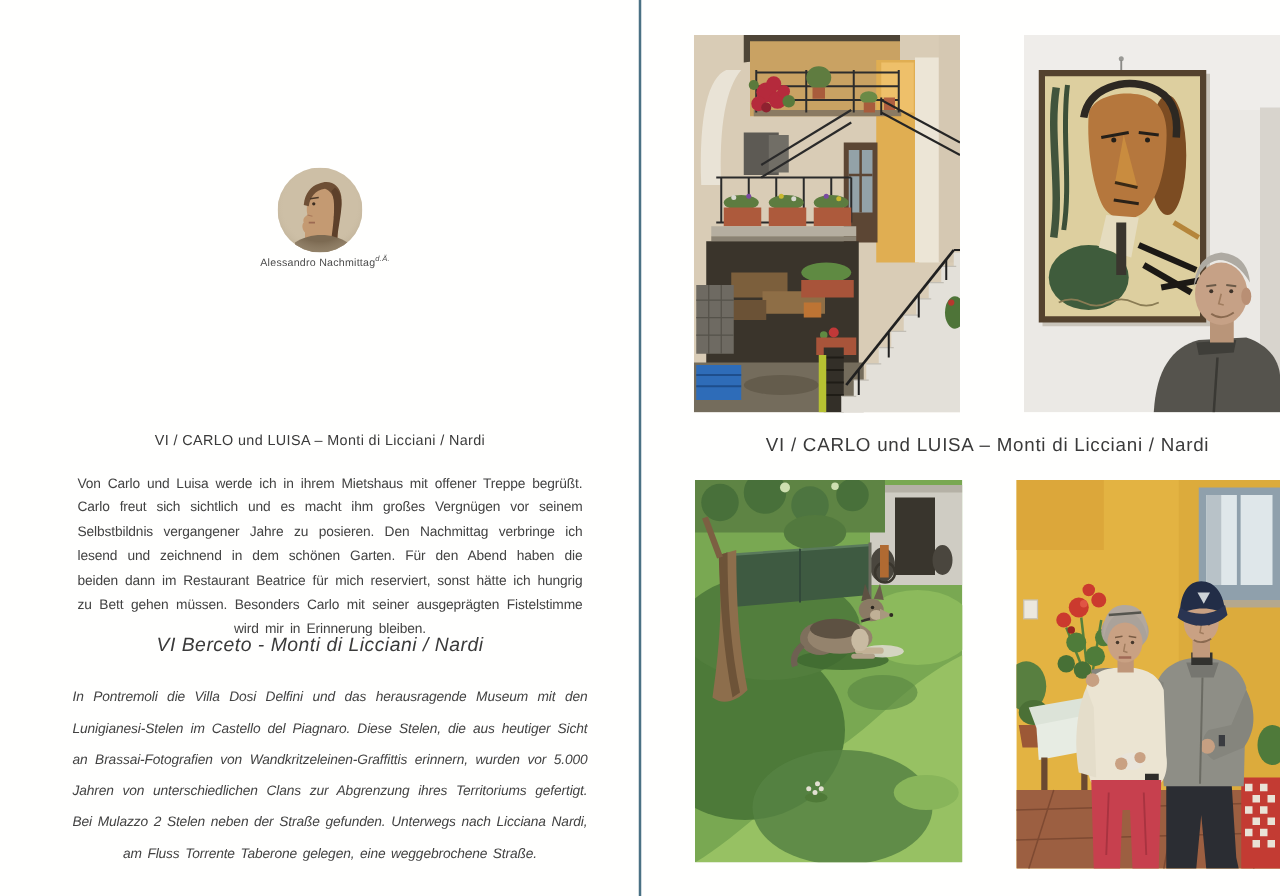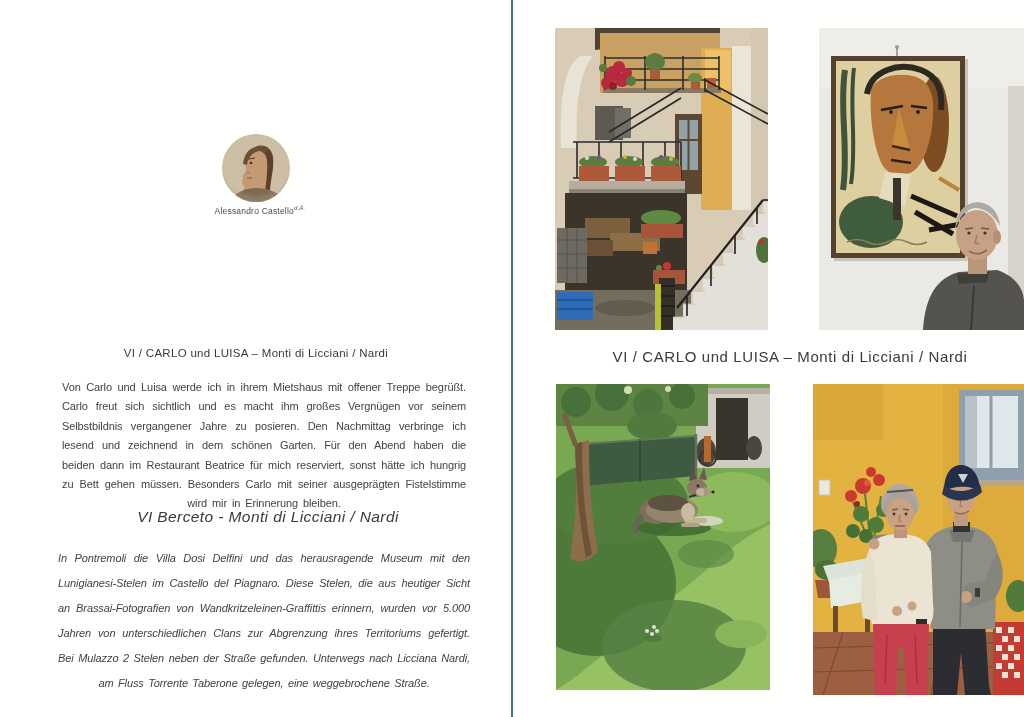--- a/index.html
+++ b/index.html
@@ -7,21 +7,21 @@
     position:relative;width:1024px;height:717px;background:#fffffe;
     font-family:"Liberation Sans", sans-serif;color:#3e3e3e;overflow:hidden;
   }
   .abs{position:absolute;}
   
   .portrait-wrap{left:222px;top:134px;width:68px;height:68px;border-radius:50%;overflow:hidden;}
   .portrait-caption{left:140px;top:205px;width:240px;text-align:center;font-size:8.5px;color:#4a4a4a;letter-spacing:.2px;}
   .portrait-caption sup{font-size:6px;font-style:italic;}
   .l-heading{left:46px;top:347px;width:420px;text-align:center;font-size:11.5px;letter-spacing:.3px;color:#3a3a3a;}
   .l-para{left:62px;top:378px;width:404px;font-size:11px;line-height:19.4px;text-align:justify;text-align-last:center;color:#424242;letter-spacing:-0.1px;word-spacing:2px;}
-  .l-subheading{left:58px;top:508px;width:420px;text-align:center;font-size:15.5px;font-style:italic;letter-spacing:.4px;color:#3a3a3a;}
+  .l-subheading{left:46px;top:508px;width:420px;text-align:center;font-size:15.5px;font-style:italic;letter-spacing:.4px;color:#3a3a3a;}
   .l-subpara{left:58px;top:546px;width:412px;font-size:11px;line-height:25px;font-style:italic;text-align:justify;text-align-last:center;color:#424242;letter-spacing:-0.1px;word-spacing:1.5px;}
   
   .divider{left:511px;top:0;width:2px;height:717px;}
   
   .photo{overflow:hidden;}
   .photo svg{display:block;width:100%;height:100%;}
   .p1{left:555px;top:28px;width:213px;height:302px;}
   .p2{left:819px;top:28px;width:205px;height:302px;}
   .p3{left:556px;top:384px;width:214px;height:306px;}
   .p4{left:813px;top:384px;width:211px;height:311px;}
@@ -46,21 +46,21 @@
         <path d="M46,16 C52,20 52,30 50,41 C49,48 48,52 48,58 L43,58 C45,44 47,26 43,19 Z" fill="#5d402a"></path>
         <circle cx="29" cy="29" r="1.3" fill="#3c2e22"></circle>
         <path d="M26,25 L33,24" stroke="#4e3a28" stroke-width="1.2" fill="none"></path>
         <path d="M24,38 L28,39" stroke="#a9795c" stroke-width="1" fill="none"></path>
         <path d="M25,44 L30,44" stroke="#9c6a52" stroke-width="1.4" fill="none"></path>
         <path d="M14,68 L14,60 C26,52 44,52 56,60 L56,68 Z" fill="#7c6a52"></path>
         <rect width="68" height="68" fill="url(#vig)"></rect>
       </svg>
     </div>
     <div class="abs portrait-caption">
-      <span>Alessandro Castello</span><sup>d.Ä.</sup>
+      <span>Alessandro Nachmittag</span><sup>d.Ä.</sup>
     </div>
 
     <div class="abs l-heading">VI / CARLO und LUISA – Monti di Licciani / Nardi</div>
     <div class="abs l-para">Von Carlo und Luisa werde ich in ihrem Mietshaus mit offener Treppe begrüßt. Carlo freut sich sichtlich und es macht ihm großes Vergnügen vor seinem Selbstbildnis vergangener Jahre zu posieren. Den Nachmittag verbringe ich lesend und zeichnend in dem schönen Garten. Für den Abend haben die beiden dann im Restaurant Beatrice für mich reserviert, sonst hätte ich hungrig zu Bett gehen müssen. Besonders Carlo mit seiner ausgeprägten Fistelstimme wird mir in Erinnerung bleiben.</div>
     <div class="abs l-subheading">VI Berceto - Monti di Licciani / Nardi</div>
     <div class="abs l-subpara">In Pontremoli die Villa Dosi Delfini und das herausragende Museum mit den Lunigianesi-Stelen im Castello del Piagnaro. Diese Stelen, die aus heutiger Sicht an Brassai-Fotografien von Wandkritzeleinen-Graffittis erinnern, wurden vor 5.000 Jahren von unterschiedlichen Clans zur Abgrenzung ihres Territoriums gefertigt. Bei Mulazzo 2 Stelen neben der Straße gefunden. Unterwegs nach Licciana Nardi, am Fluss Torrente Taberone gelegen, eine weggebrochene Straße.</div>
   </div>
 
   <div class="abs divider" style="background:#4a7184;"></div>
 

